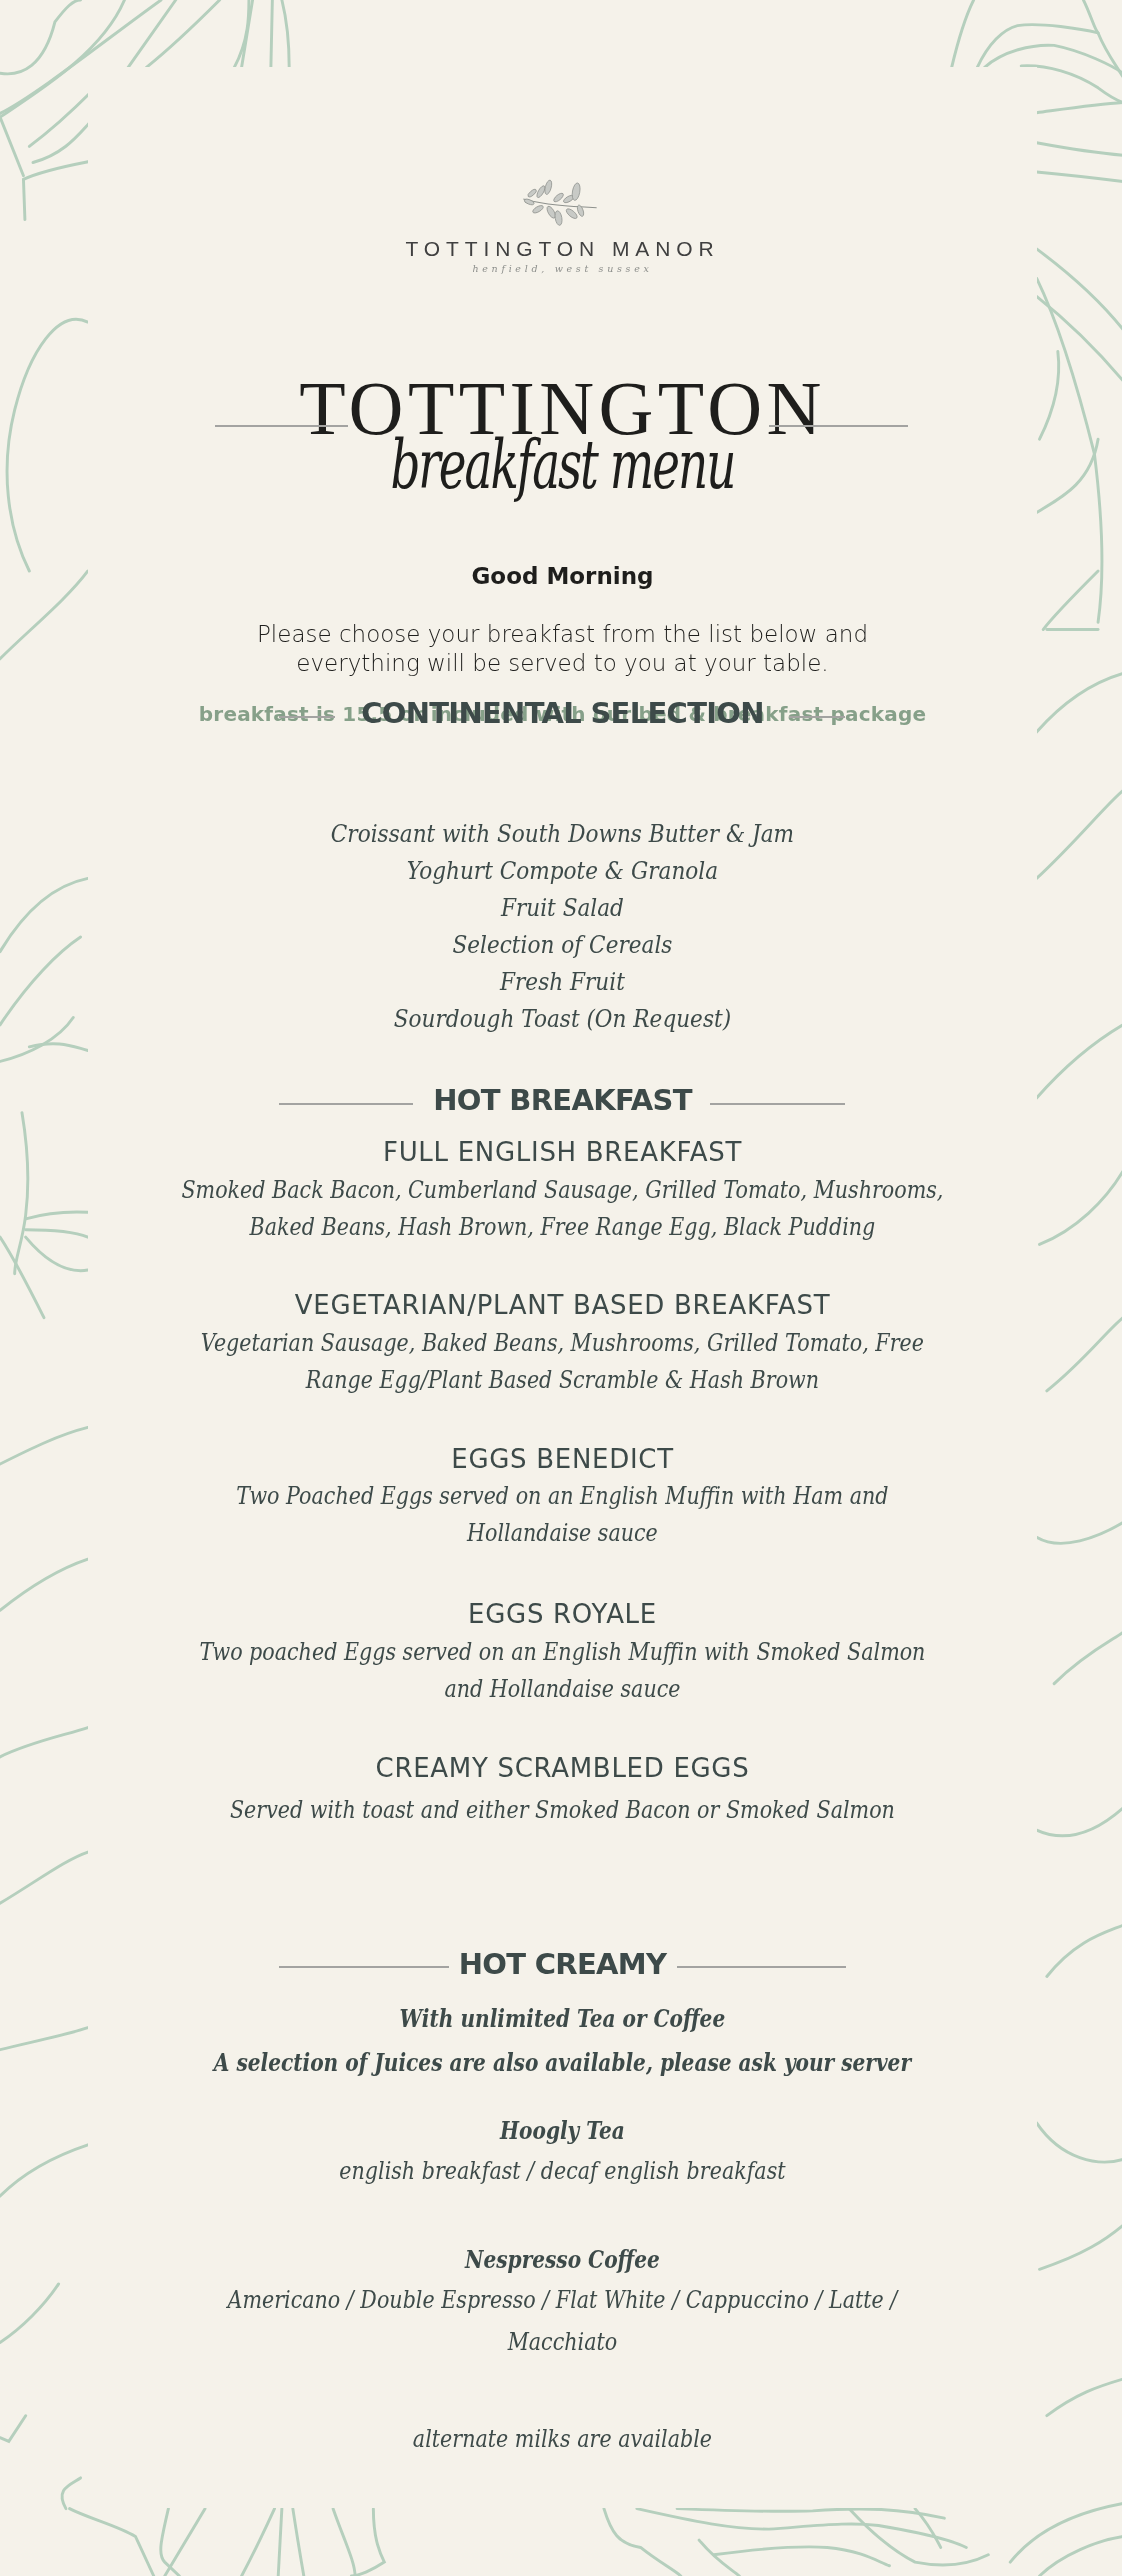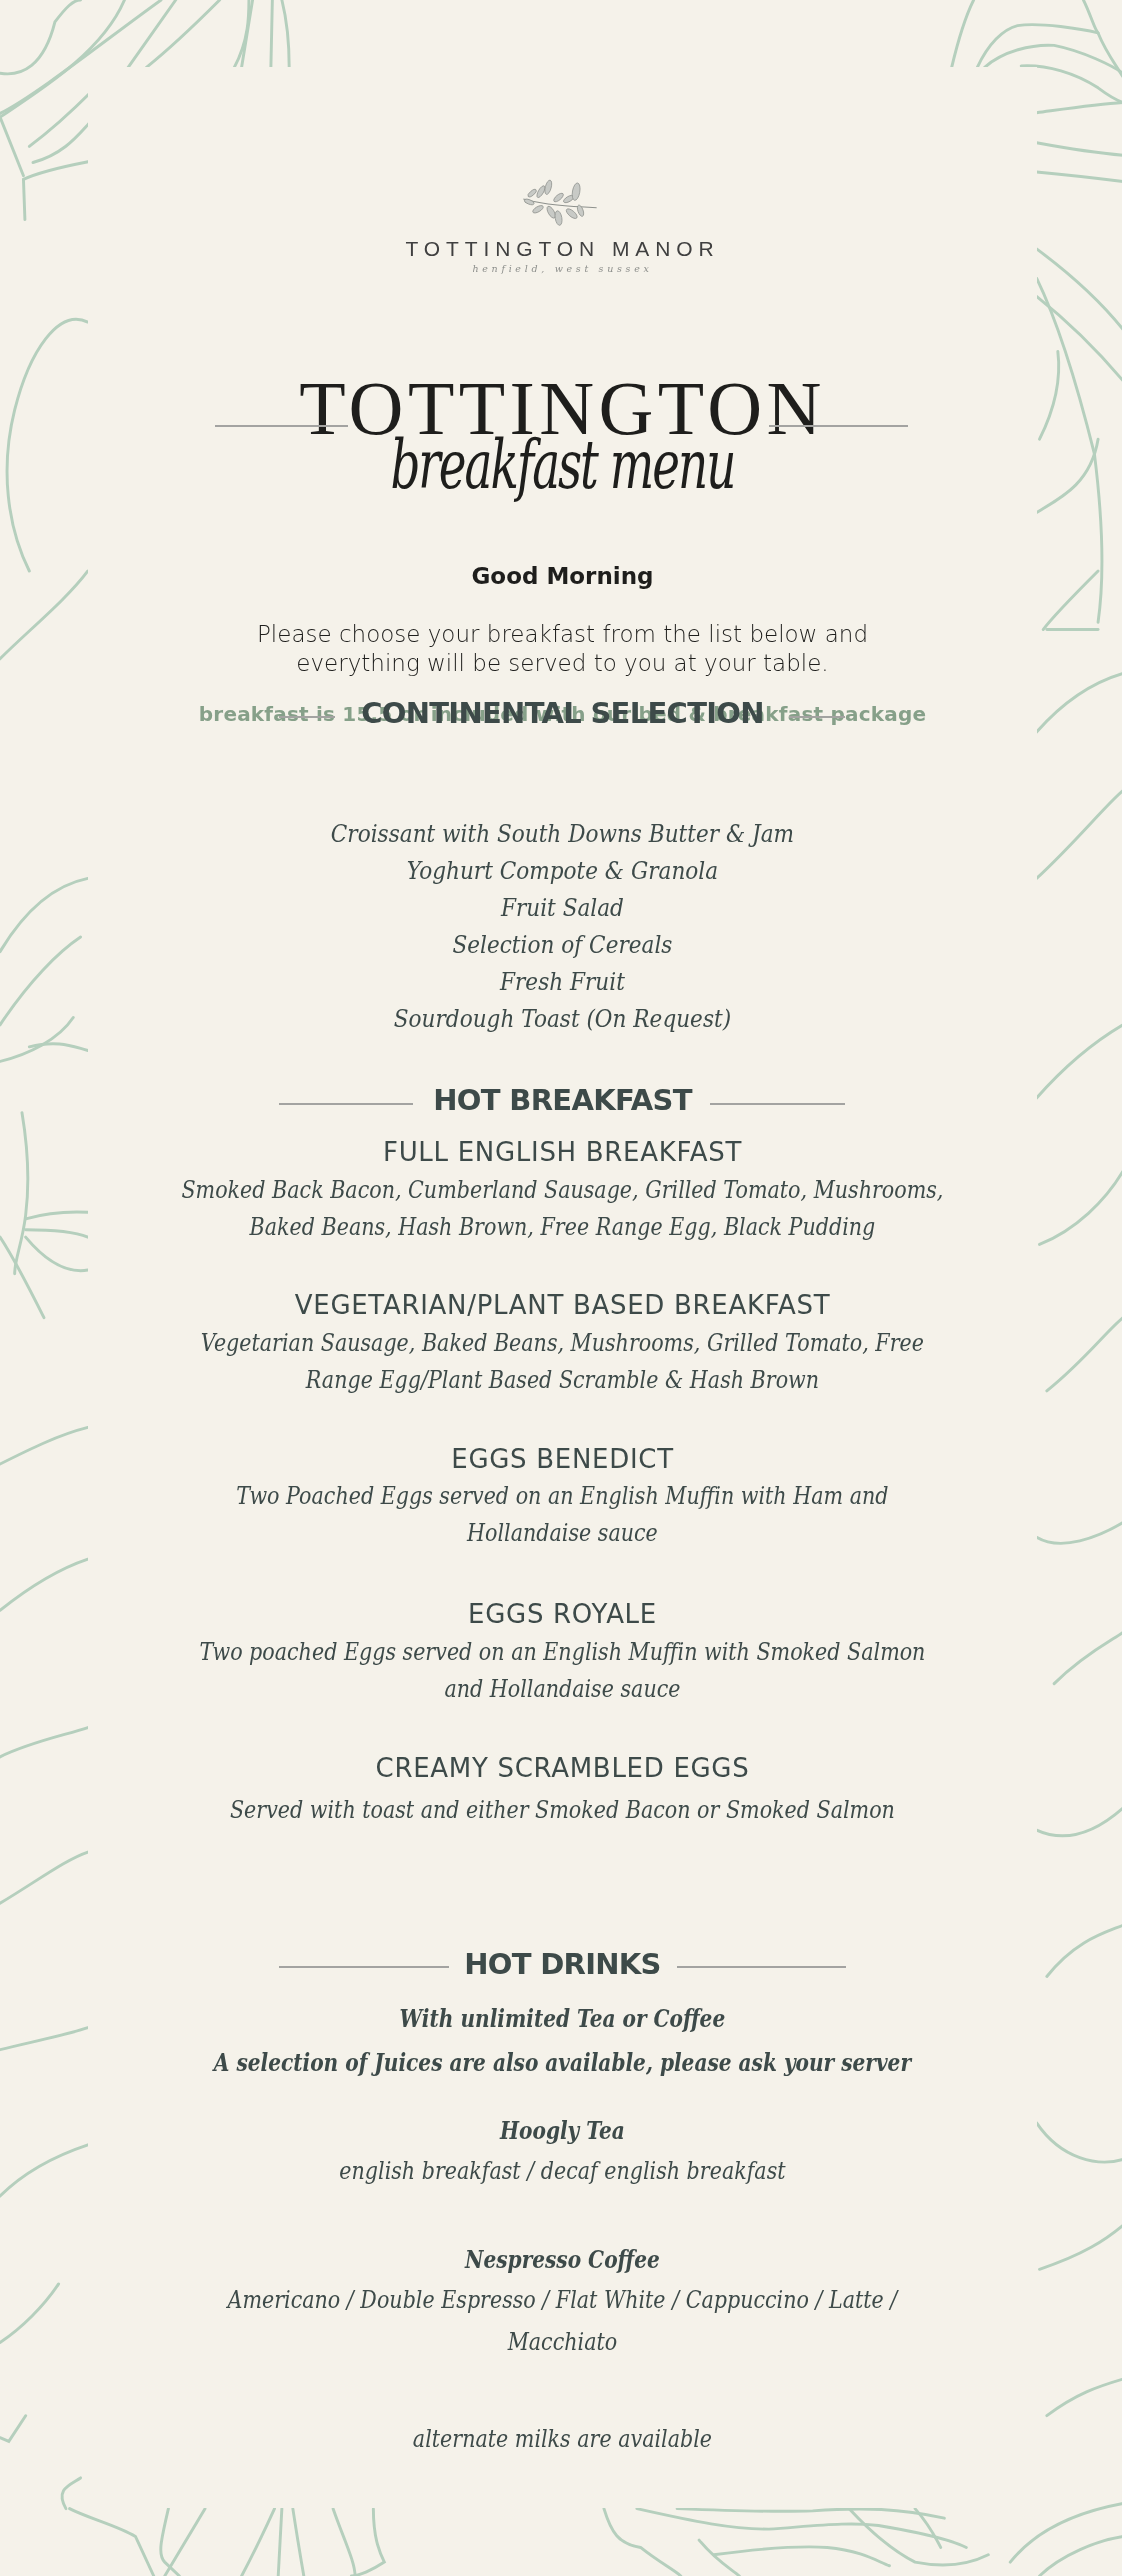--- a/index.html
+++ b/index.html
@@ -239,21 +239,21 @@
     <div>and Hollandaise sauce</div>
   </div>
 
   <div class="abs dish-name" style="top:1688px;">CREAMY SCRAMBLED EGGS</div>
   <div class="abs dish-desc" style="top:1725px;">
     <div>Served with toast and either Smoked Bacon or Smoked Salmon</div>
   </div>
 
   <div class="rule" style="left:191px; top:1899px; width:170px;"></div>
   <div class="rule" style="left:589px; top:1899px; width:169px;"></div>
-  <div class="abs section-title" style="top:1883px;">HOT DRINKS</div>
+  <div class="abs section-title" style="top:1883px;">HOT CREAMY</div>
 
   <div class="abs drink-note" style="top:1938px;">With unlimited Tea or Coffee</div>
   <div class="abs drink-note" style="top:1982px;">A selection of Juices are also available, please ask your server</div>
 
   <div class="abs drink-note" style="top:2050px;">Hoogly Tea</div>
   <div class="abs drink-sub" style="top:2083px;">english breakfast / decaf english breakfast</div>
 
   <div class="abs drink-note" style="top:2179px;">Nespresso Coffee</div>
   <div class="abs drink-sub" style="top:2212px;">
     <div>Americano / Double Espresso / Flat White / Cappuccino / Latte /</div>

